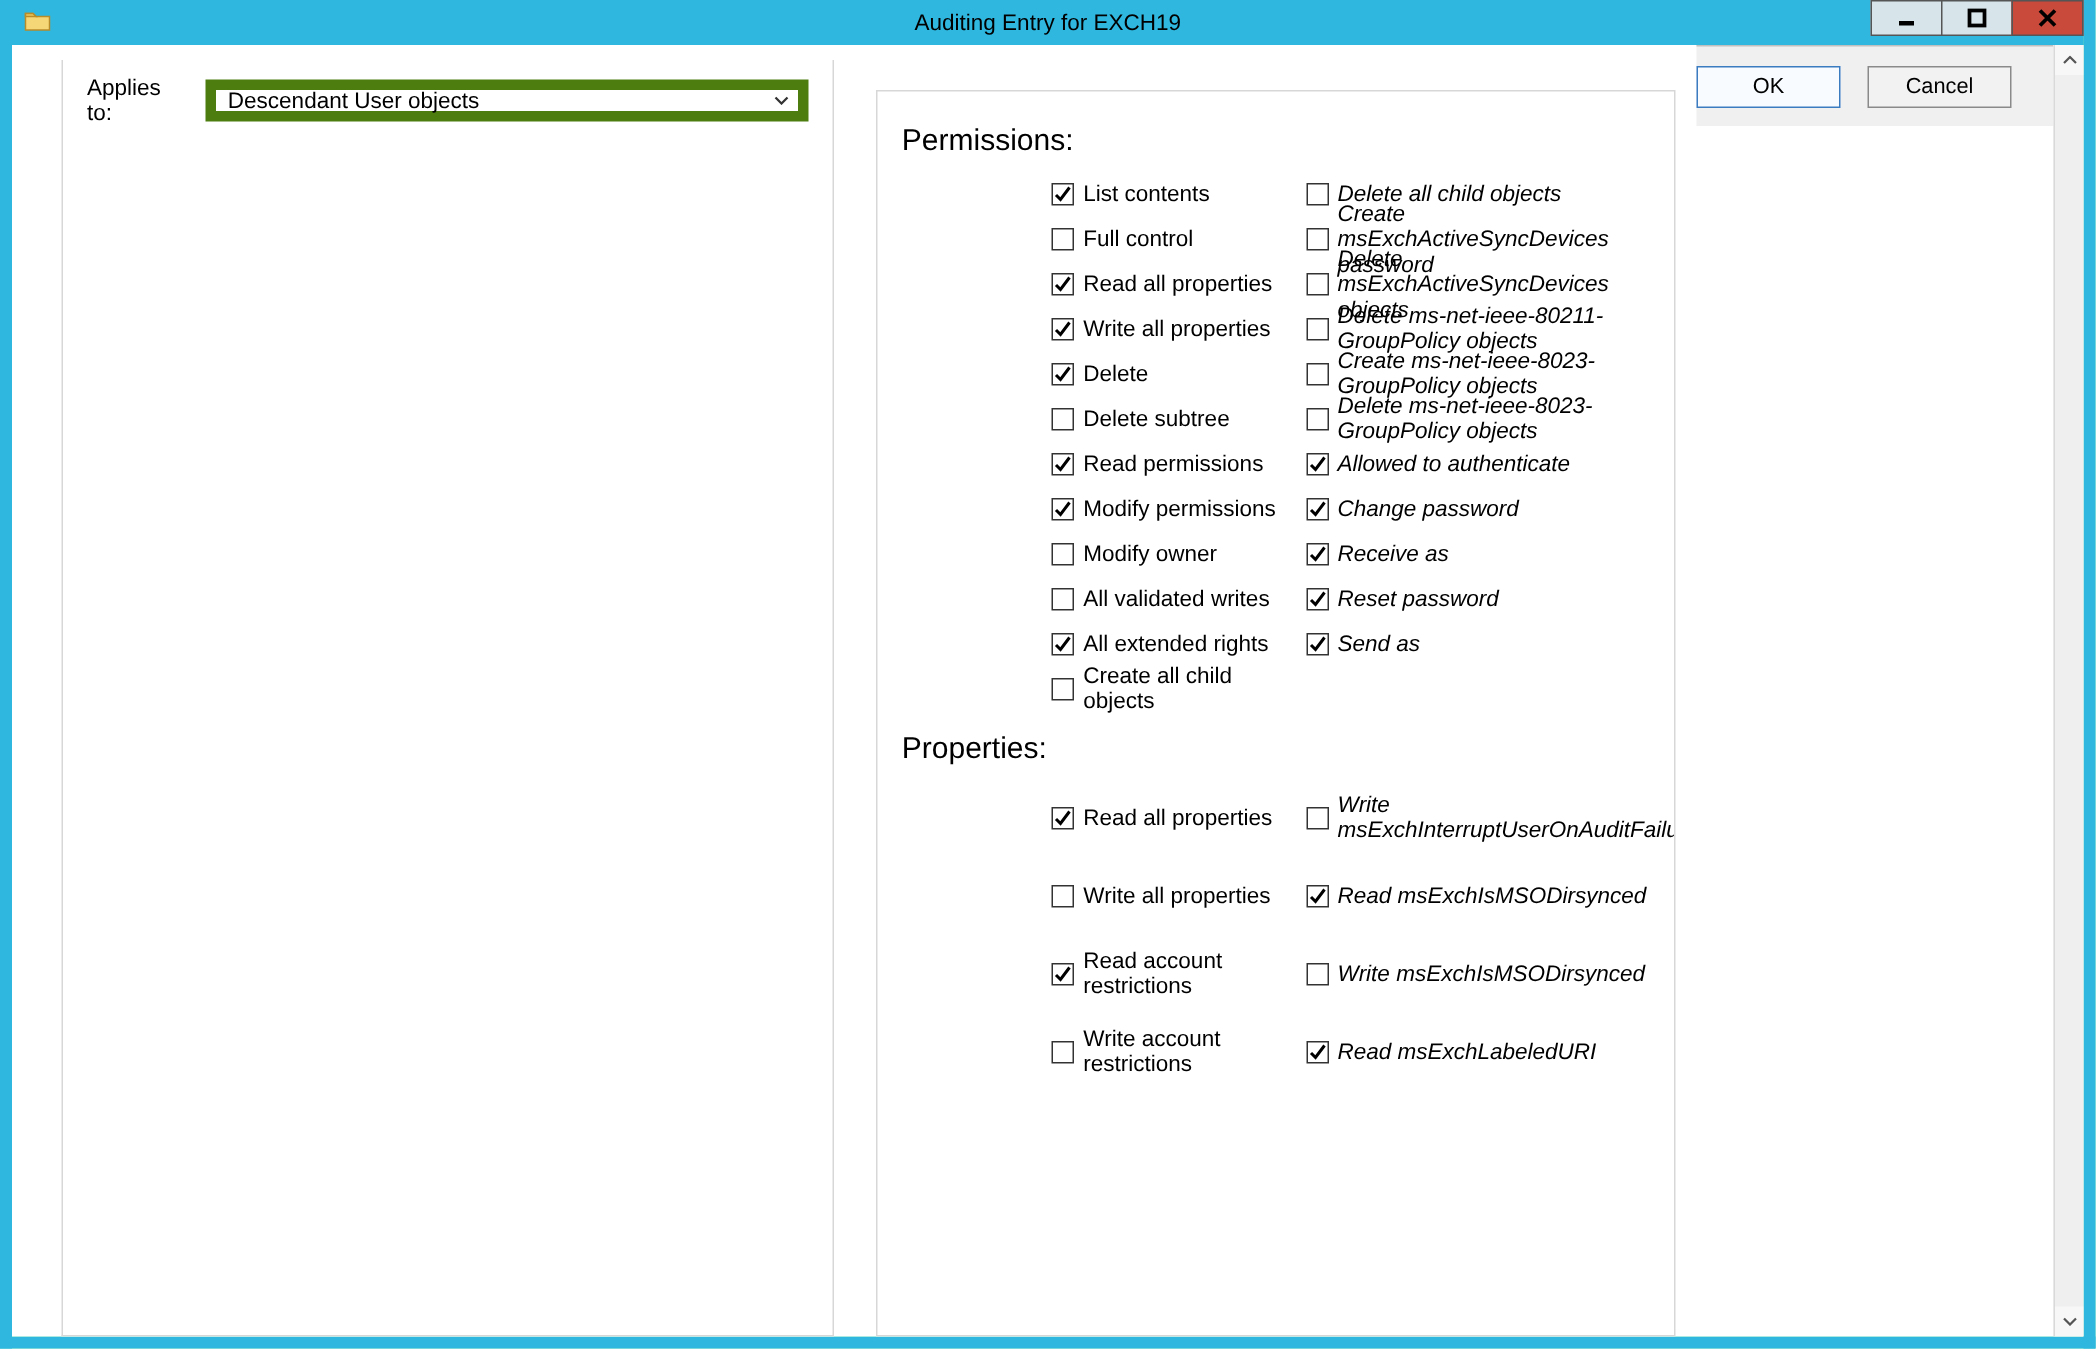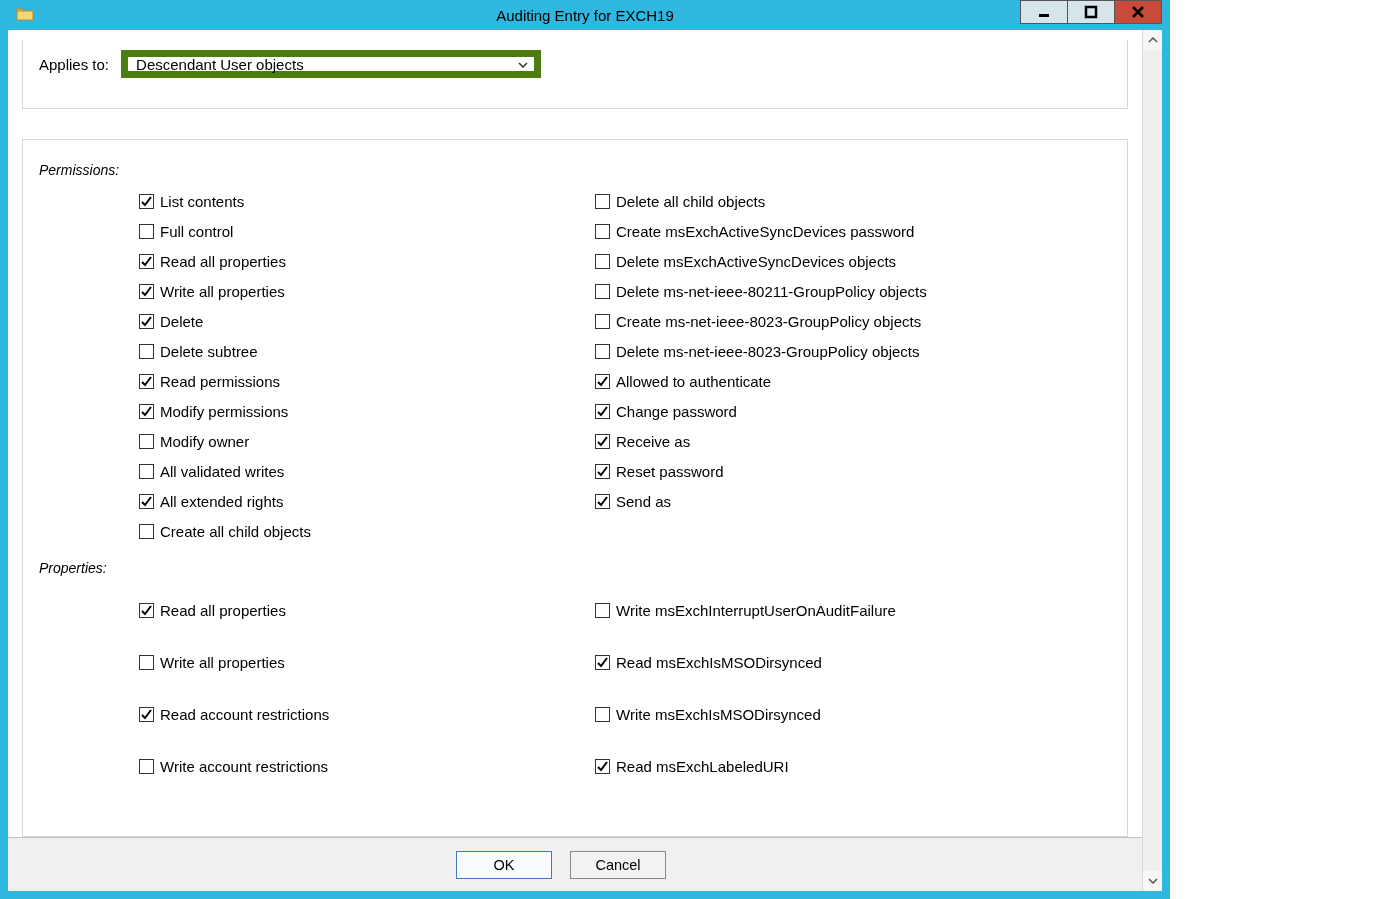--- a/index.html
+++ b/index.html
@@ -4,21 +4,21 @@
 <style>
   * { box-sizing: border-box; }
   html, body { margin: 0; padding: 0; height: 100%; }
   body {
     font-family: "Segoe UI", Tahoma, Arial, sans-serif;
     font-size: 14.5px;
     color: #000;
     background: #fff;
   }
   .window {
-    width: 1170px;
+    width: 1397px;
     height: 899px;
     background: #86efac;
     border: 8px solid #2fb7df;
     border-top-width: 0;
     position: relative;
     display: flex;
     flex-direction: column;
   }
   .titlebar {
     height: 30px;
@@ -57,23 +57,24 @@
   .win-btn svg { display: block; }
   .client {
     flex: 1 1 auto;
     display: flex;
     overflow: hidden;
     background: #fff;
   }
   .content-area {
     flex: 1 1 auto;
     display: flex;
-    flex-direction: column;
+    flex-direction: row;
     overflow: hidden;
     padding: 0 0 0 0;
+    margin-left: 19px;
   }
   .scrollbar-column {
     flex: 0 0 20px;
     background: #efefef;
     border-left: 1px solid #d9d9d9;
     display: flex;
     flex-direction: column;
     align-items: stretch;
     justify-content: space-between;
   }
@@ -117,33 +118,32 @@
   }
   .panel-main {
     margin: 30px 14px 0 14px;
     padding: 18px 16px 4px 16px;
     border: 1px solid #d7d7d7;
     background: #fff;
     flex: 1 1 auto;
     overflow: hidden;
   }
   .section-label {
-    font-size: 14px;
+    font-size: 20px;
     margin: 4px 0 8px 0;
-    font-style: italic;
   }
   .columns {
     display: flex;
     gap: 0;
   }
   .col {
     flex: 0 0 50%;
     padding-left: 100px;
   }
-  .col.right { padding-left: 20px; }
+  .col.right { padding-left: 20px; font-style: italic; }
   .perm-list .chk-row, .prop-list .chk-row {
     display: flex;
     align-items: center;
     gap: 6px;
     height: 30px;
   }
   .prop-list .chk-row { height: 52px; }
   .chk {
     width: 15px; height: 15px;
     border: 1px solid #333;

